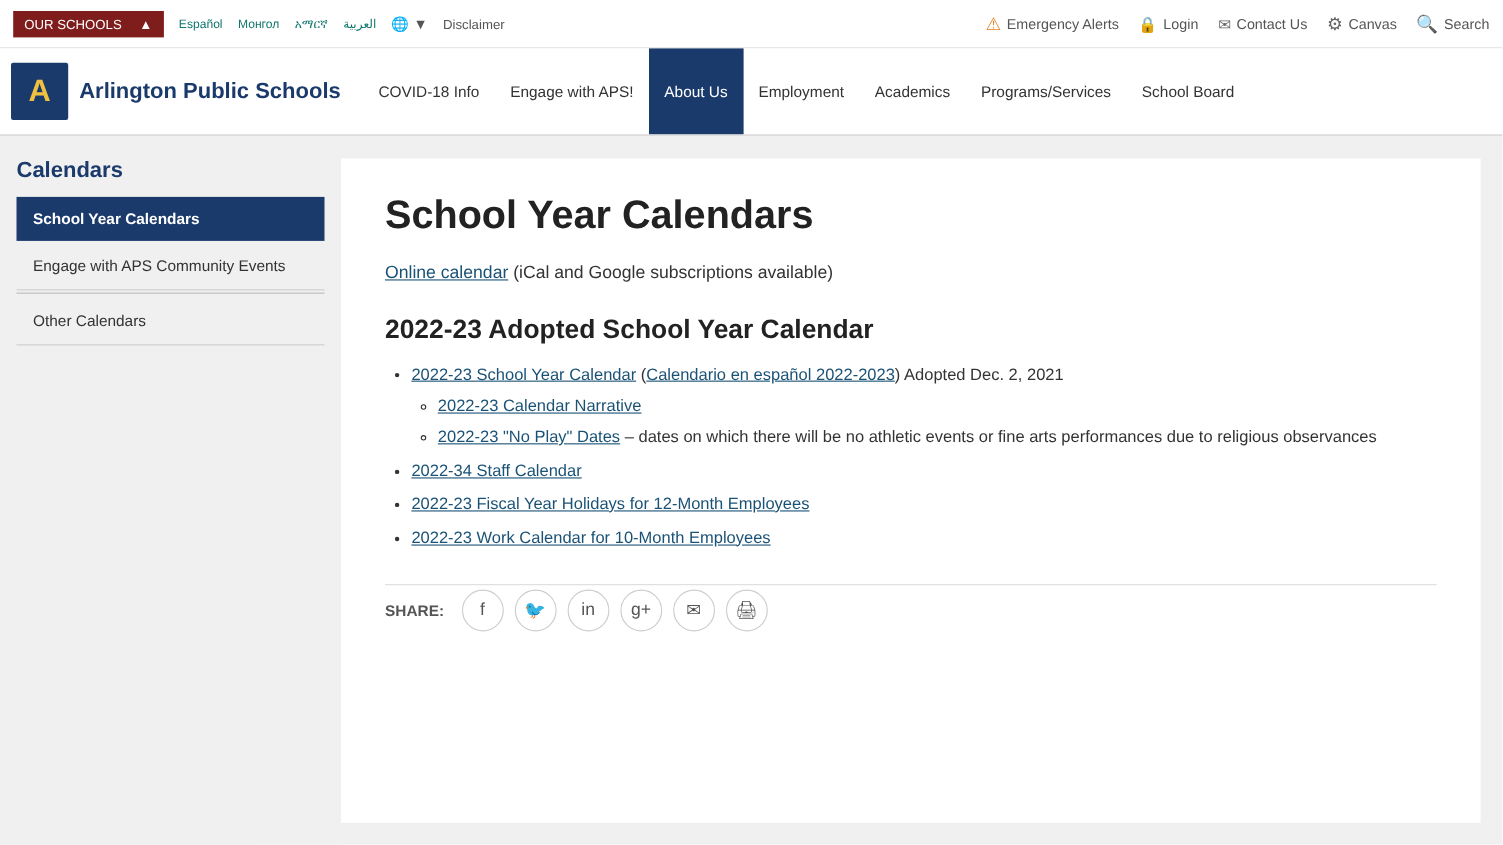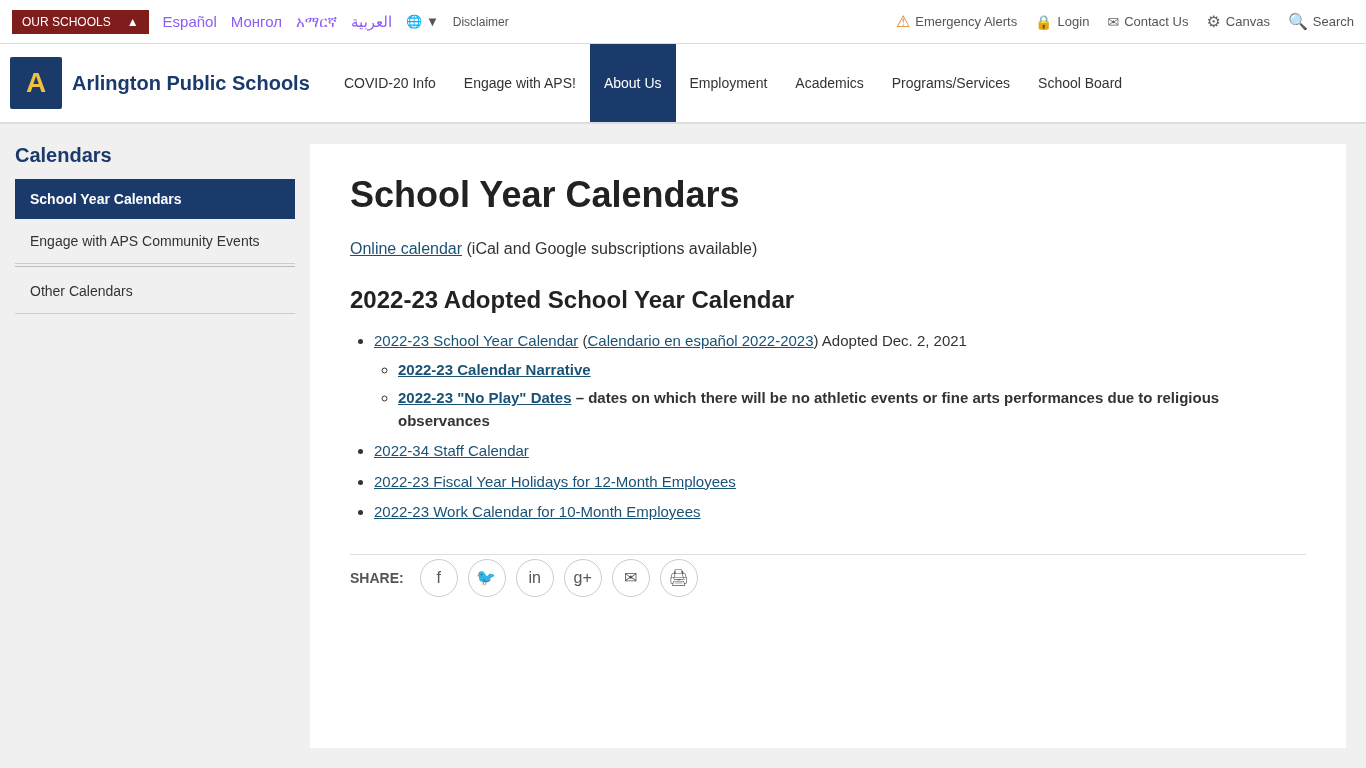--- a/index.html
+++ b/index.html
@@ -18,21 +18,21 @@
     .top-bar-left { display: flex; align-items: center; gap: 14px; }
     .top-bar-left .our-schools-btn {
       background: #7f1d1d;
       color: #fff;
       border: none;
       padding: 5px 10px;
       font-size: 12px;
       cursor: pointer;
       display: flex; align-items: center; gap: 16px;
     }
-    .top-bar-left a { color: #8b5cf6; text-decoration: none; font-size: 15px; }
+    .top-bar-left a { color: #0f766e; text-decoration: none; font-size: 11px; }
     .top-bar-left .globe { color: #555; font-size: 13px; }
     .top-bar-left .disclaimer { color: #555; font-size: 12px; }
     .top-bar-right { display: flex; align-items: center; gap: 18px; }
     .top-bar-right a { color: #555; text-decoration: none; font-size: 13px; display: flex; align-items: center; gap: 5px; }
     .icon-warning { color: #e67e22; font-size: 16px; }
     .icon-lock { color: #666; font-size: 14px; }
     .icon-mail { color: #666; font-size: 14px; }
     .icon-wheel { color: #666; font-size: 16px; }
     .icon-search { color: #666; font-size: 16px; }
 
@@ -104,21 +104,21 @@
     .online-cal-line { margin-bottom: 28px; font-size: 16px; color: #333; }
     .online-cal-line a { color: #1a5276; }
     .section-heading {
       font-size: 24px; font-weight: bold; color: #222;
       margin-bottom: 16px;
     }
     .bullet-list { list-style: disc; padding-left: 24px; }
     .bullet-list li { margin-bottom: 8px; font-size: 15px; line-height: 1.5; }
     .bullet-list li a { color: #1a5276; }
     .sub-list { list-style: circle; padding-left: 24px; margin-top: 6px; }
-    .sub-list li { margin-bottom: 6px; font-size: 15px; font-weight: bold; }
+    .sub-list li { margin-bottom: 6px; font-size: 15px; }
     .sub-list li a { color: #1a5276; }
     .text-plain { color: #333; }
 
     
     .share-bar {
       border-top: 1px solid #ddd;
       padding-top: 4px; margin-top: 30px;
       display: flex; align-items: center; gap: 10px;
     }
     .share-label { font-size: 14px; font-weight: bold; color: #555; margin-right: 6px; }
@@ -170,21 +170,21 @@
 </div>
 
 <nav class="main-nav">
   <a href="#" class="logo-area">
     <div class="logo-icon">
       <span>A</span>
     </div>
     <span class="logo-text">Arlington Public Schools</span>
   </a>
   <div class="nav-items">
-    <a href="#" class="nav-item">COVID-20 Info</a>
+    <a href="#" class="nav-item">COVID-18 Info</a>
     <a href="#" class="nav-item">Engage with APS!</a>
     <a href="#" class="nav-item active">About Us</a>
     <a href="#" class="nav-item">Employment</a>
     <a href="#" class="nav-item">Academics</a>
     <a href="#" class="nav-item">Programs/Services</a>
     <a href="#" class="nav-item">School Board</a>
   </div>
 </nav>
 
 <div class="page-layout">

